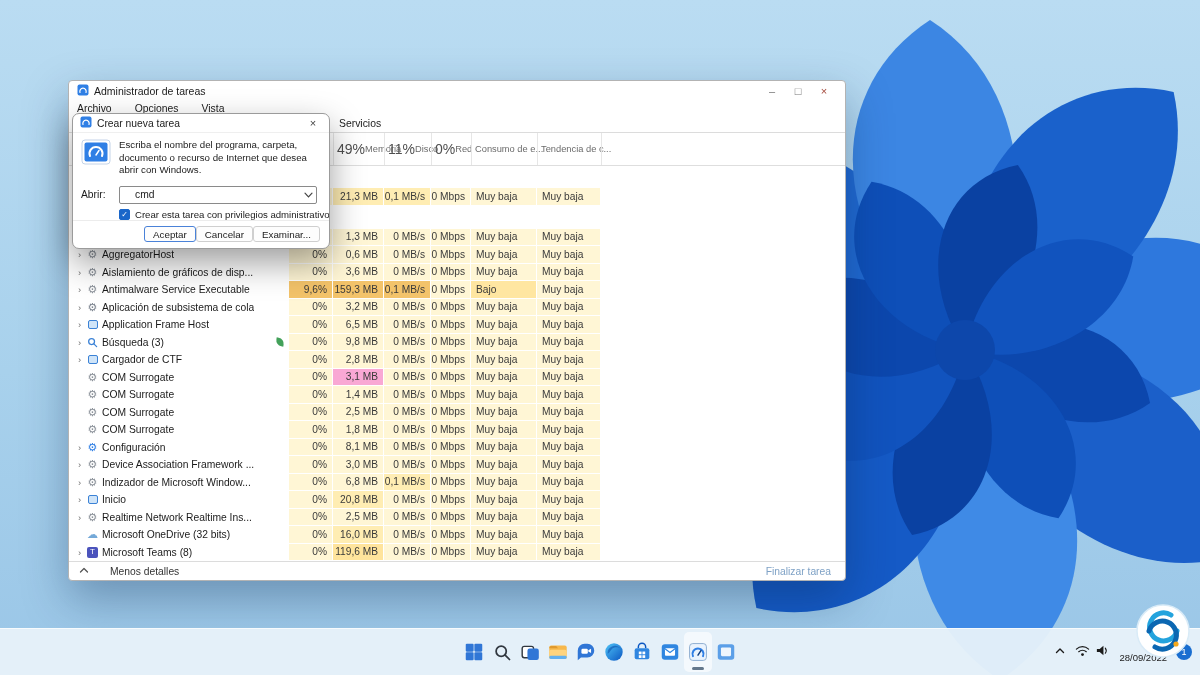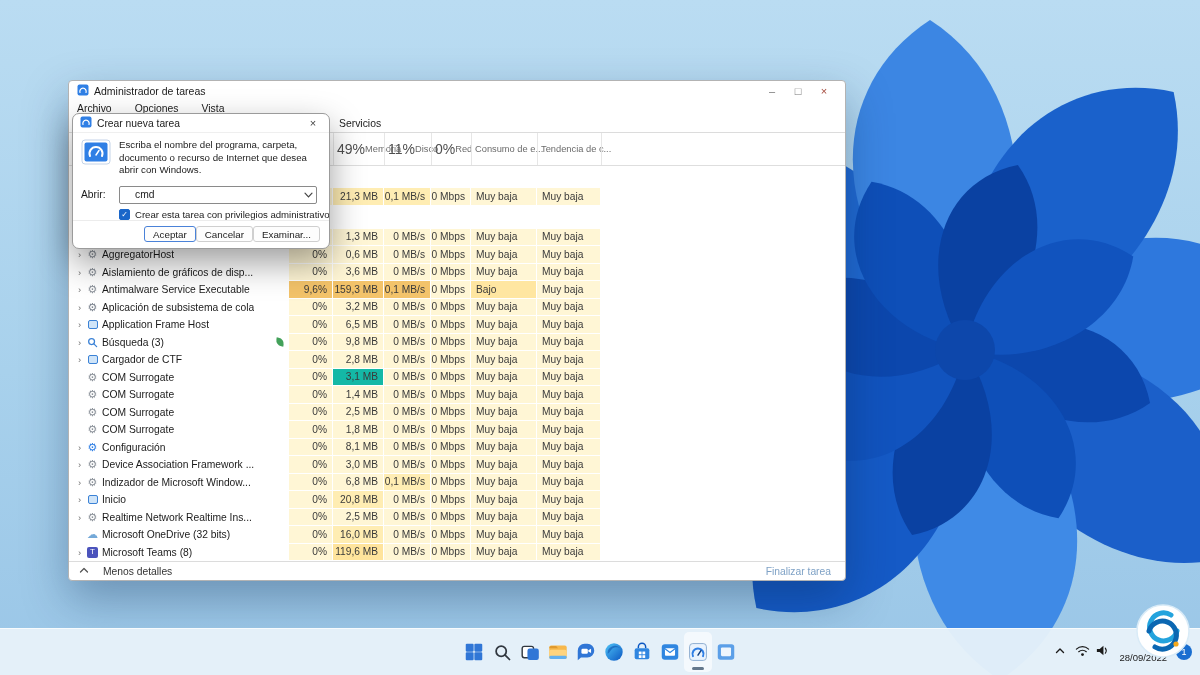--- a/index.html
+++ b/index.html
@@ -41,21 +41,21 @@
   .ric.teams i{display:flex;width:11px;height:11px;background:#4b53bc;color:#fff;font-size:8px;font-style:normal;
                border-radius:2px;align-items:center;justify-content:center}
   .pname{font-size:10.3px;color:#1b1b1b;margin-left:2px;white-space:nowrap;overflow:hidden}
   .leaf{margin-left:auto;margin-right:5px;width:8px;height:8px;background:#43a15a;border-radius:0 75% 0 75%;transform:rotate(10deg);flex:none}
   .cell.val{border-right:1px solid #fff;border-bottom:1px solid #fff;font-size:10.2px;color:#3a3a3a;flex:none}
   .cell.num{justify-content:flex-end;padding-right:5px}
   .cell.txt{justify-content:flex-start;padding-left:5px}
   .cell.trend{box-shadow:1px 0 0 #e6e6e6}
   .cell.fillc{flex:1;background:#fff}
   .foot{position:absolute;top:480px;left:0;right:0;bottom:0;border-top:1px solid #dcdcdc;display:flex;align-items:center}
-  .less{display:flex;align-items:center;gap:14px;margin-left:10px;font-size:10.3px;color:#333}
+  .less{display:flex;align-items:center;gap:21px;margin-left:10px;font-size:10.3px;color:#333}
   .endtask{margin-left:auto;margin-right:14px;font-size:10.3px;color:#7fa2c6}
 
   
   #dlg{position:absolute;left:72px;top:113px;width:258px;height:136px;background:#fff;border:1px solid #9b9b9b;
        border-radius:7px;z-index:50;box-shadow:0 14px 34px rgba(0,0,0,.38);overflow:hidden}
   .d-title{height:19px;display:flex;align-items:center;padding:0 7px;border-bottom:1px solid #efefef}
   .d-title span.t{font-size:10.3px;color:#1b1b1b;margin-left:5px}
   .d-close{margin-left:auto;width:18px;text-align:center;font-size:11px;color:#444}
   .d-body{display:flex;gap:8px;padding:6px 10px 0 8px}
   .d-msg{font-size:9.7px;color:#1b1b1b;line-height:1.3}
@@ -320,21 +320,21 @@
           <div class="cell fillc"></div>
         </div>
         <div class="row proc">
     <div class="cell name">
       <span class="chev"></span>
       <span class="ric" style="color:#8b9199">⚙</span>
       <span class="pname">COM Surrogate</span>
 
     </div>
           <div class="cell val num cpu" style="width:44px;background:#fff6d5">0%</div>
-          <div class="cell val num mem" style="width:51px;background:#14b8a6">3,1 MB</div>
+          <div class="cell val num mem" style="width:51px;background:#f9a8d4">3,1 MB</div>
           <div class="cell val num disk" style="width:47px;background:#fff6d5">0 MB/s</div>
           <div class="cell val num net" style="width:40px;background:#fff6d5">0 Mbps</div>
           <div class="cell val txt power" style="width:66px;background:#fff6d5">Muy baja</div>
           <div class="cell val txt trend" style="width:64px;background:#fff6d5">Muy baja</div>
           <div class="cell fillc"></div>
         </div>
         <div class="row proc">
     <div class="cell name">
       <span class="chev"></span>
       <span class="ric" style="color:#8b9199">⚙</span>

